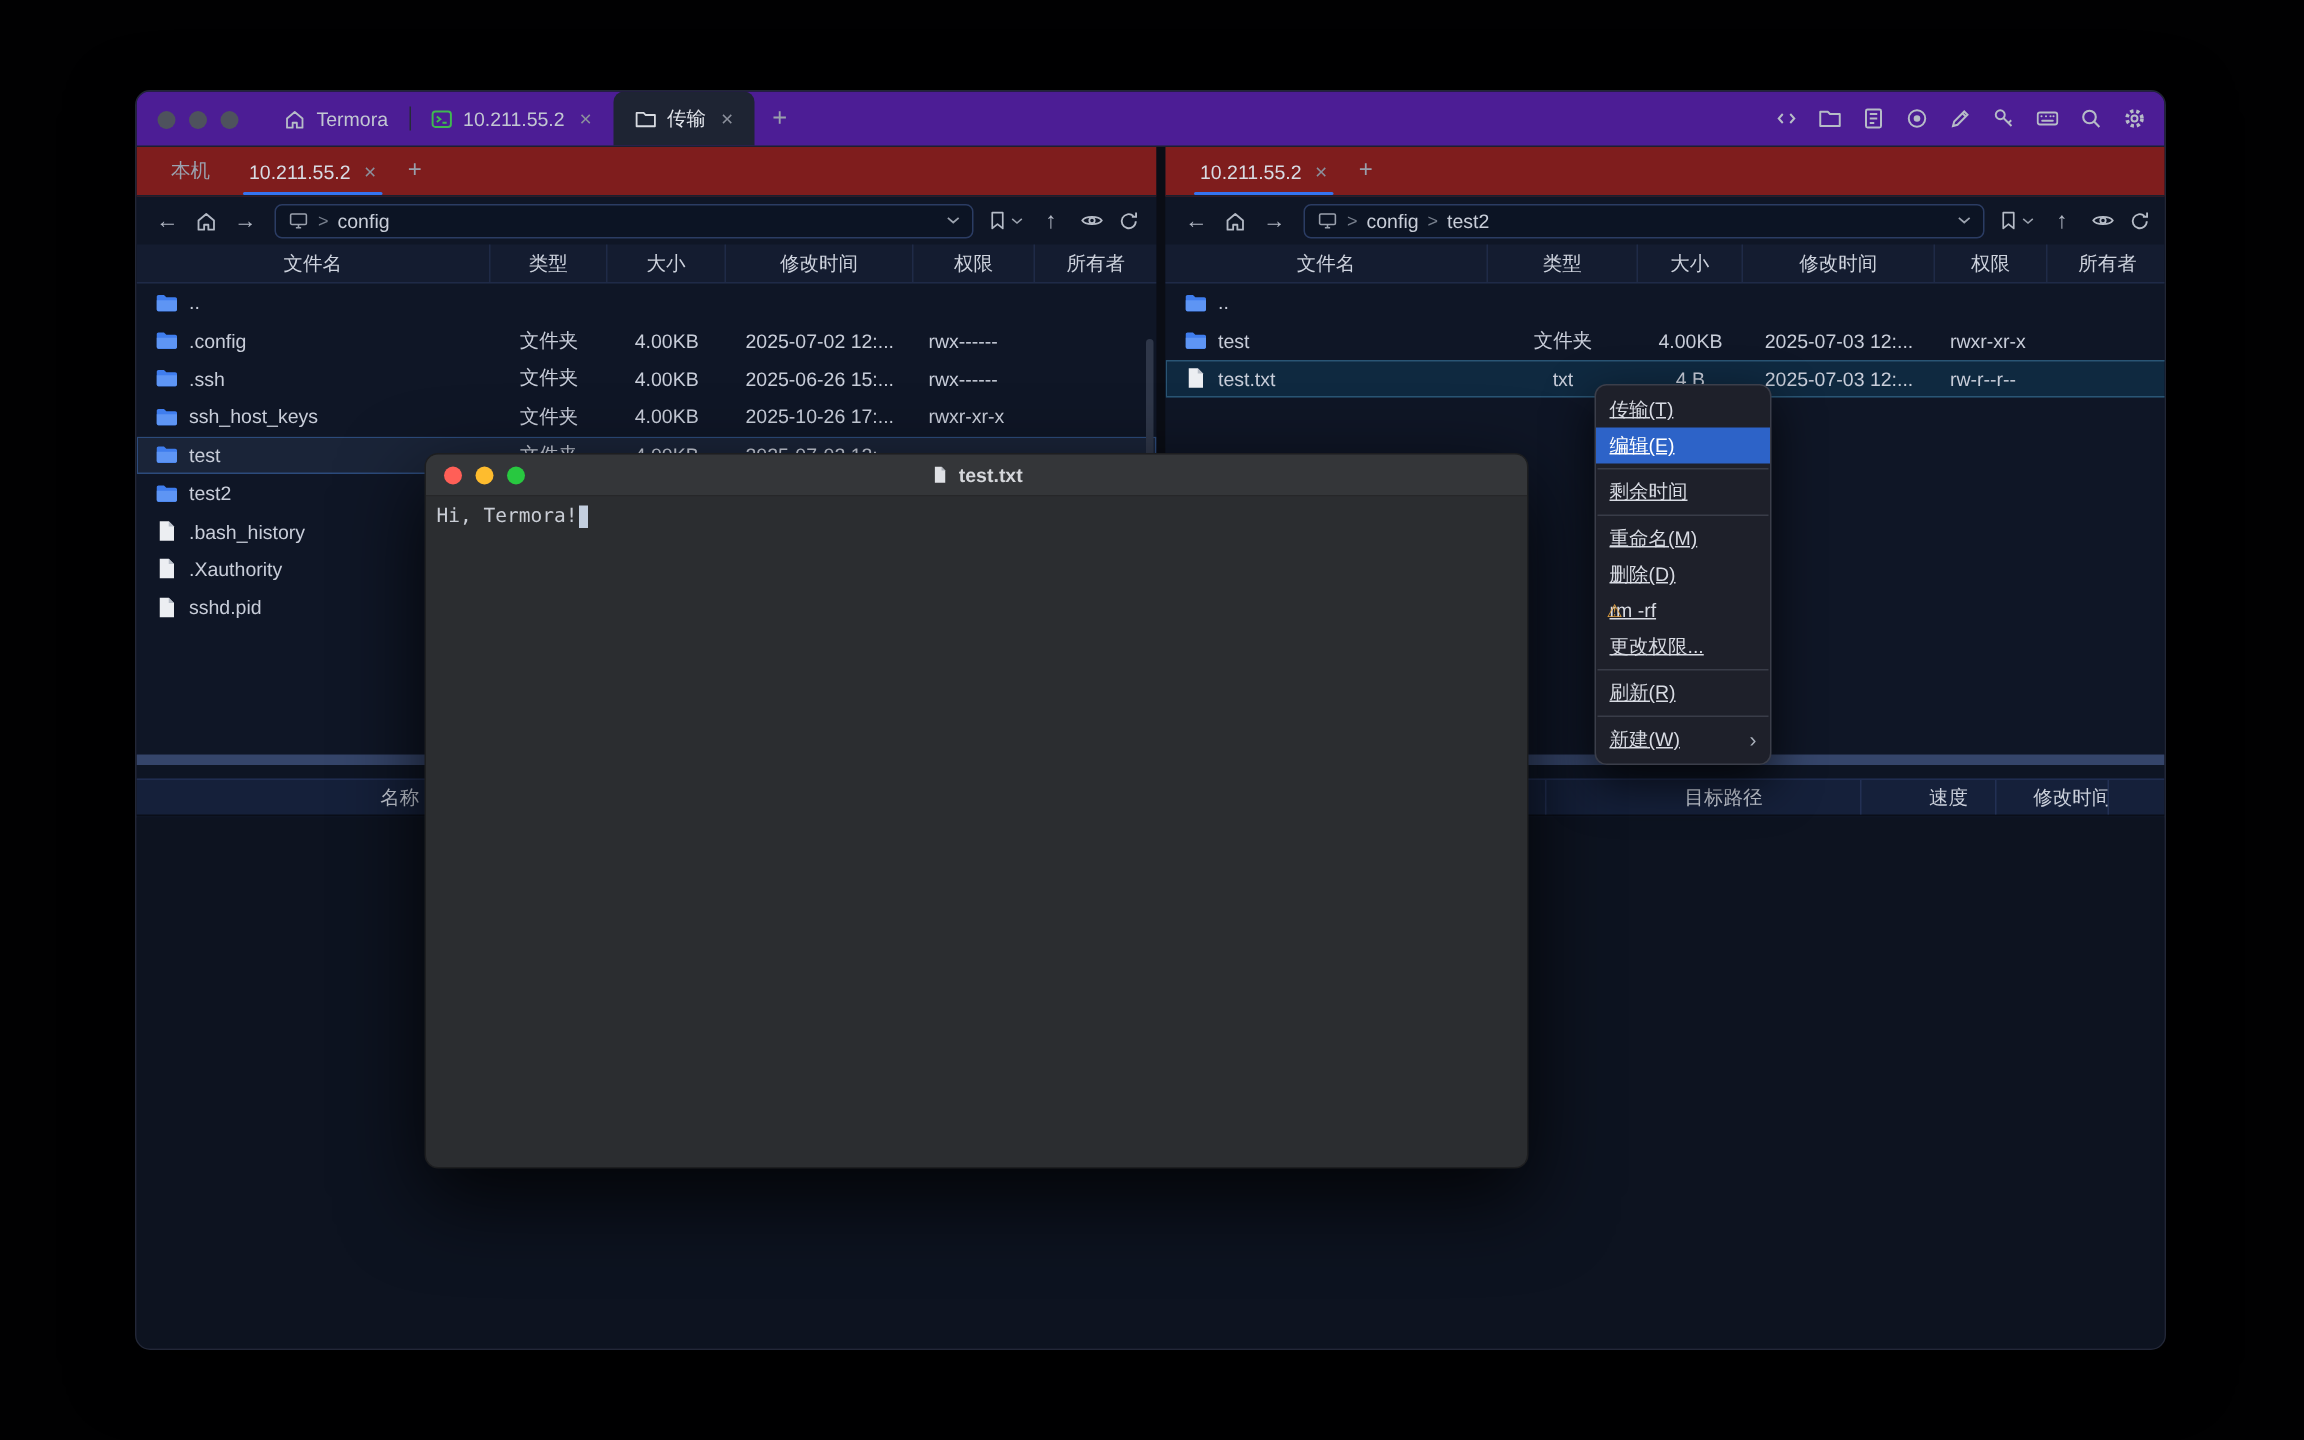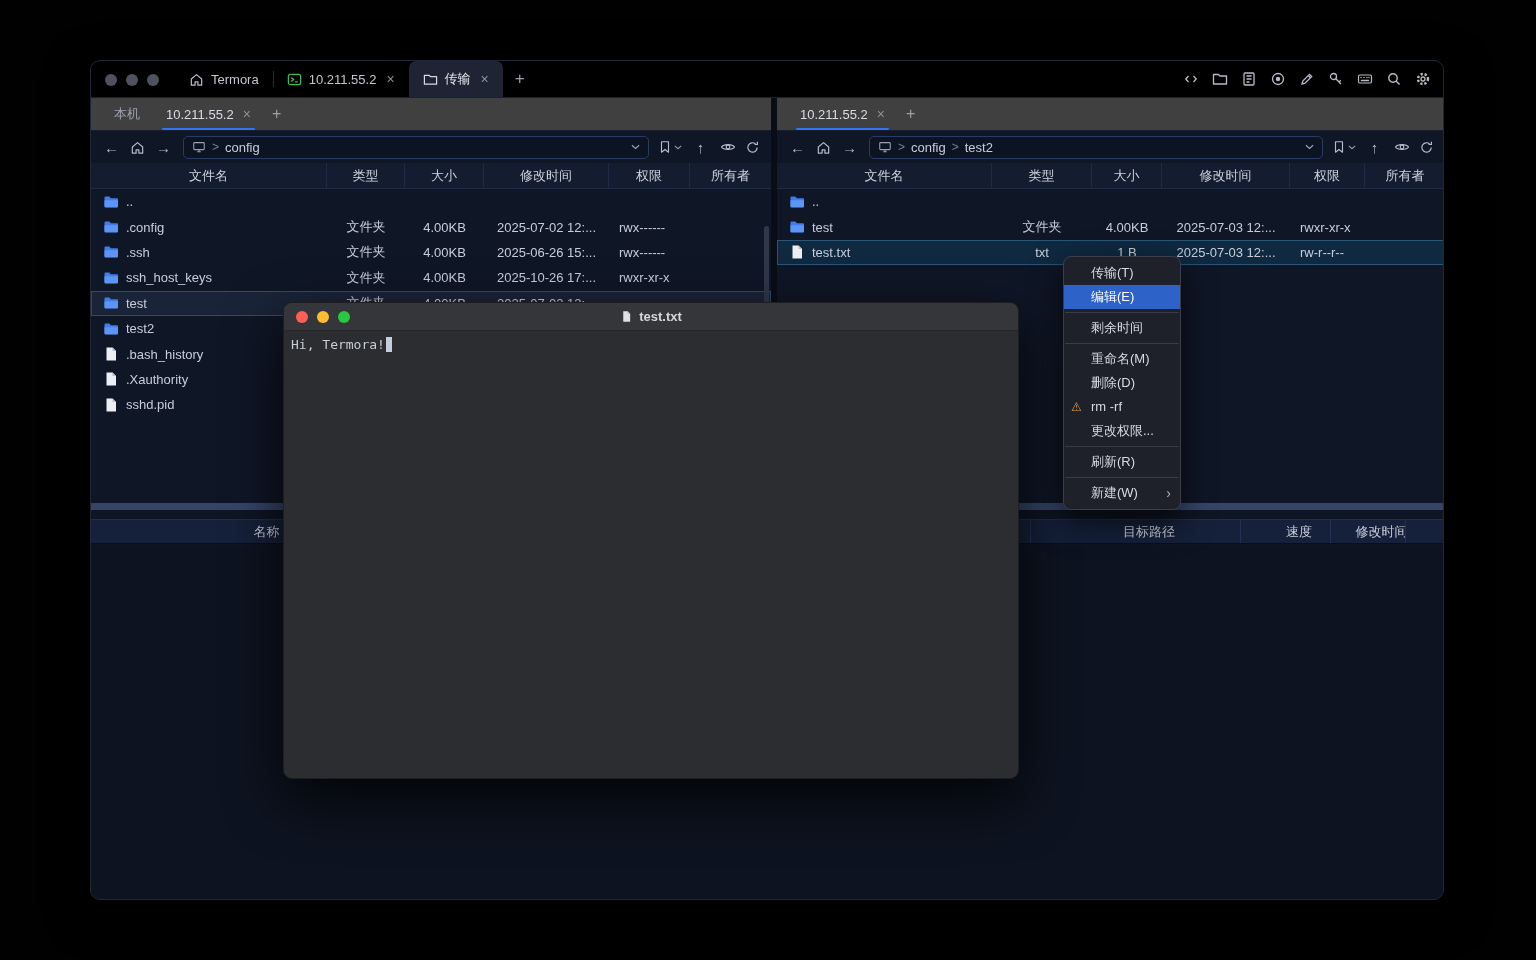--- a/index.html
+++ b/index.html
@@ -7,41 +7,41 @@
   body { width:1536px; height:960px; overflow:hidden;
          font-family:"Liberation Sans","DejaVu Sans",sans-serif; }
   #stage { position:relative; width:1536px; height:960px; background:#010102; overflow:hidden; }
 
   
   .app { position:absolute; left:90px; top:60px; width:1354px; height:840px;
          background:#0e1524; border-radius:10px; overflow:hidden;
          border:1px solid #222737; box-shadow:0 12px 44px rgba(0,0,0,.85); }
 
   
-  .titlebar { position:absolute; left:0; top:0; width:100%; height:37px; background:#000000;
+  .titlebar { position:absolute; left:0; top:0; width:100%; height:37px; background:#4c1d95;
               border-bottom:1px solid #1b2030; }
   .dots { position:absolute; left:14px; top:13px; display:flex; gap:9px; }
   .dot { width:12px; height:12px; border-radius:50%; background:#4e525d; }
   .tb-tabs { position:absolute; left:84px; top:0; height:36px; display:flex; align-items:stretch; }
   .tb-tab { display:flex; align-items:center; gap:7px; padding:0 14px; color:#c2c7d2; font-size:13px; position:relative; white-space:nowrap; }
   .tb-tab + .tb-tab::before { content:""; position:absolute; left:0; top:10px; bottom:10px; width:1px; background:#262b3a; }
   .tb-tab.active { background:#1e2433; border-radius:7px 7px 0 0; color:#e3e6ec; }
   .tb-tab.active::before { display:none; }
   .x { color:#8b909c; font-size:14px; margin-left:3px; line-height:1; }
   .tb-add { display:flex; align-items:center; padding:0 12px; color:#9aa0ac; font-size:17px; }
   .toolbar { position:absolute; right:12px; top:0; height:36px; display:flex; align-items:center; gap:12px; }
   .ticon { width:17px; height:17px; display:flex; align-items:center; justify-content:center; }
 
   
   .panel { position:absolute; top:37px; height:405px; background:#0f1626; }
   .panel.left  { left:0; width:680px; }
   .panel.right { left:686px; width:668px; }
   .v-divider { position:absolute; left:680px; top:37px; width:6px; height:405px; background:#0a0d15; }
 
-  .ptabs { height:33px; background:#404040; border-bottom:1px solid #1a1f2e; display:flex; align-items:stretch; padding-left:10px; }
+  .ptabs { height:33px; background:#7f1d1d; border-bottom:1px solid #1a1f2e; display:flex; align-items:stretch; padding-left:10px; }
   .ptab { display:flex; align-items:center; gap:6px; padding:0 13px; font-size:13px; color:#9ba2af; position:relative; white-space:nowrap; }
   .ptab.active { color:#d8dce4; }
   .ptab.active::after { content:""; position:absolute; left:9px; right:9px; bottom:0; height:2px; background:#3574f0; border-radius:1px; }
   .ptab-add { align-self:center; color:#9aa0ac; font-size:16px; padding:0 8px; }
 
   .nav { height:32px; display:flex; align-items:center; padding:0 10px; gap:5px; }
   .nav-btn { width:21px; height:22px; display:flex; align-items:center; justify-content:center;
              color:#b2b8c4; font-size:15px; }
   .pathbox { flex:1; height:23px; margin:0 4px; background:#0c1424; border:1px solid #2b3c63;
              border-radius:5px; display:flex; align-items:center; padding:0 8px; gap:6px;
@@ -78,22 +78,22 @@
                display:flex; color:#cbd0db; font-size:13px; }
   .xh { display:flex; align-items:center; justify-content:center; border-right:1px solid #233054; overflow:hidden; white-space:nowrap;padding-left:27px; }
   .xh:last-child { border-right:none; }
   .xc1{width:325px}.xc2{width:615px}.xc3{width:210px}.xc4{width:90px}.xc5{width:75px}.xc6{flex:1}
   .xfer-body { position:absolute; left:0; top:484px; width:100%; bottom:0; background:#0d1320; }
 
   
   .menu { position:absolute; left:1063px; top:256px; width:118px; background:#1e202a;
           border:1px solid #3b3e4a; border-radius:8px; padding:4px 0;
           box-shadow:0 12px 32px rgba(0,0,0,.7); z-index:50; }
-  .mi { position:relative; height:24px; line-height:24px; padding-left:27px; color:#d8dbe3;
-        font-size:13px; white-space:nowrap; }
+  .mi { position:relative; height:24px; line-height:24px; padding-left:9px; color:#d8dbe3;
+        font-size:13px; white-space:nowrap;text-decoration:underline; }
   .mi.hl { background:#2d63c8; color:#fff; }
   .msep { height:1px; background:#393c48; margin:3px 1px; }
   .warn { position:absolute; left:7px; top:0; color:#e8a33d; font-size:12px; }
   .sub { position:absolute; right:9px; top:0; color:#aab0bb; font-size:14px; }
 
   
   .editor { position:absolute; left:283px; top:302px; width:736px; height:477px; border-radius:9px;
             overflow:hidden; background:#2b2d30; border:1px solid #1d1e20;
             box-shadow:0 20px 55px rgba(0,0,0,.8); z-index:40; }
   .ed-bar { height:28px; background:#343639; border-bottom:1px solid #262729;
@@ -507,21 +507,21 @@
 
         <div class="frow sel-r">
           <div class="td name rc1">
               <svg class="fi" viewBox="0 0 16 16" width="16" height="16">
                 <path d="M3.5 1.5h6l3.5 3.5v9.5h-9.5z" fill="#eceef2"></path>
                 <path d="M9.5 1.5v3.5h3.5z" fill="#b9bfc9"></path>
               </svg>
               <span>test.txt</span>
             </div>
           <div class="td center rc2">txt</div>
-          <div class="td center rc3">1 B</div>
+          <div class="td center rc3">4 B</div>
           <div class="td center rc4">2025-07-03 12:...</div>
           <div class="td left rc5">rw-r--r--</div>
           <div class="td left rc6"></div>
         </div>
       </div>
     </div>
 
     <div class="splitter"></div>
     <div class="xfer-head">
       <div class="xh xc1">名称</div>

